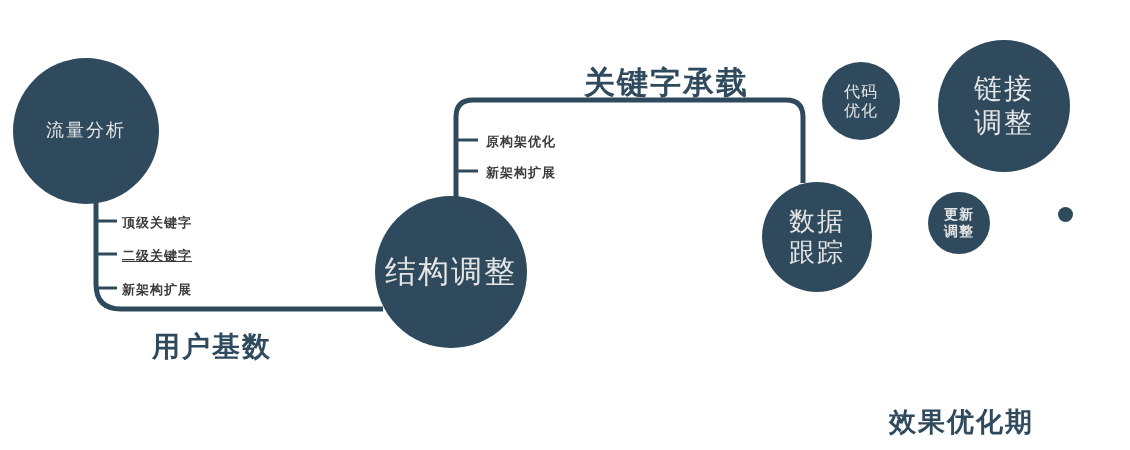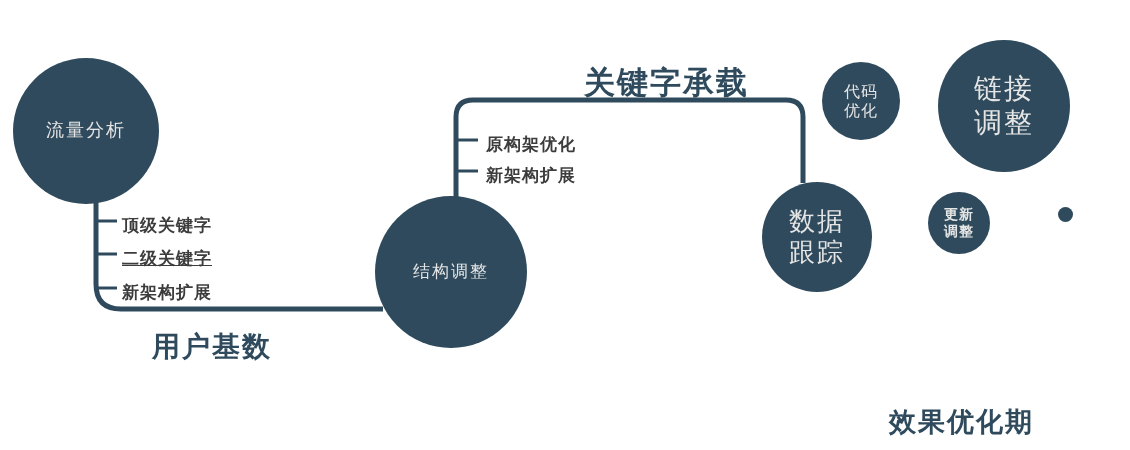--- a/index.html
+++ b/index.html
@@ -42,21 +42,21 @@
   }
   .edge-label {
     position: absolute;
     font-weight: 700;
     color: var(--edge-label, #2E4A5C);
     letter-spacing: 2px;
     white-space: nowrap;
   }
   .tick-label {
     position: absolute;
-    font-size: 17px;
+    font-size: 13px;
     font-weight: 600;
     color: var(--tick-label, #3C3C3C);
     letter-spacing: 1px;
     white-space: nowrap;
   }
   .stage-label {
     position: absolute;
     font-weight: 700;
     color: var(--edge-label, #2E4A5C);
     letter-spacing: 2px;
@@ -74,21 +74,21 @@
     <path class="tick" d="M 96 254 H 117"></path>
     <path class="tick" d="M 96 288 H 117"></path>
 
     <path class="connector" d="M 456 197 L 456 117 Q 456 100 473 100 L 786 100 Q 803 100 803 117 L 803 183"></path>
     <path class="tick" d="M 456 140 H 478"></path>
     <path class="tick" d="M 456 171 H 478"></path>
   </svg>
 
   <div class="node" style="left:13px; top:58px; width:146px; height:146px; font-size:18px;">流量分析</div>
 
-  <div class="node" style="left:375px; top:196px; width:152px; height:152px; font-size:17px;">结构调整</div>
+  <div class="node" style="left:375px; top:196px; width:152px; height:152px; font-size:31px;">结构调整</div>
 
   <div class="node" style="left:762px; top:182px; width:110px; height:110px; font-size:26px;">数据
 跟踪</div>
 
   <div class="node" style="left:822px; top:62px; width:78px; height:78px; font-size:16px; letter-spacing:1px;">代码
 优化</div>
 
   <div class="node" style="left:938px; top:40px; width:132px; height:132px; font-size:28px;">链接
 调整</div>
 

